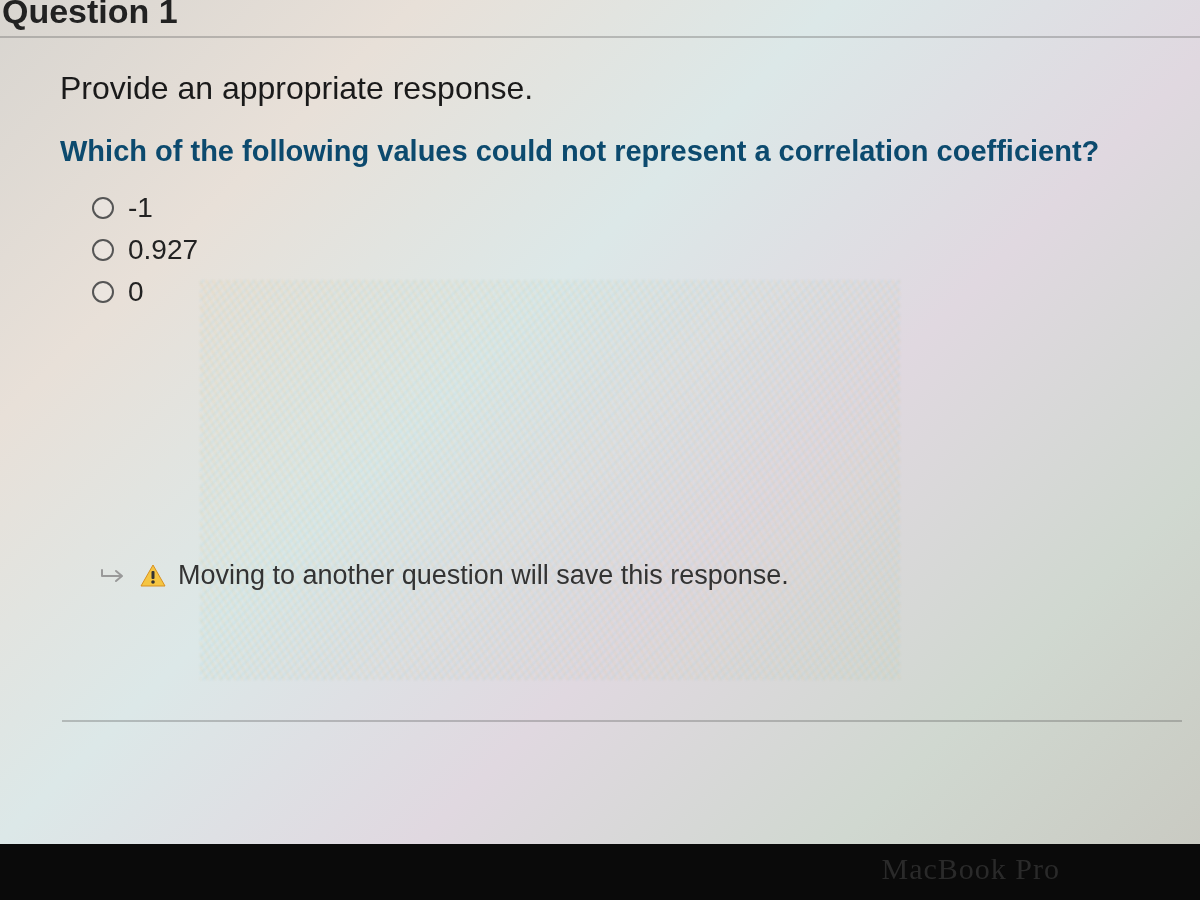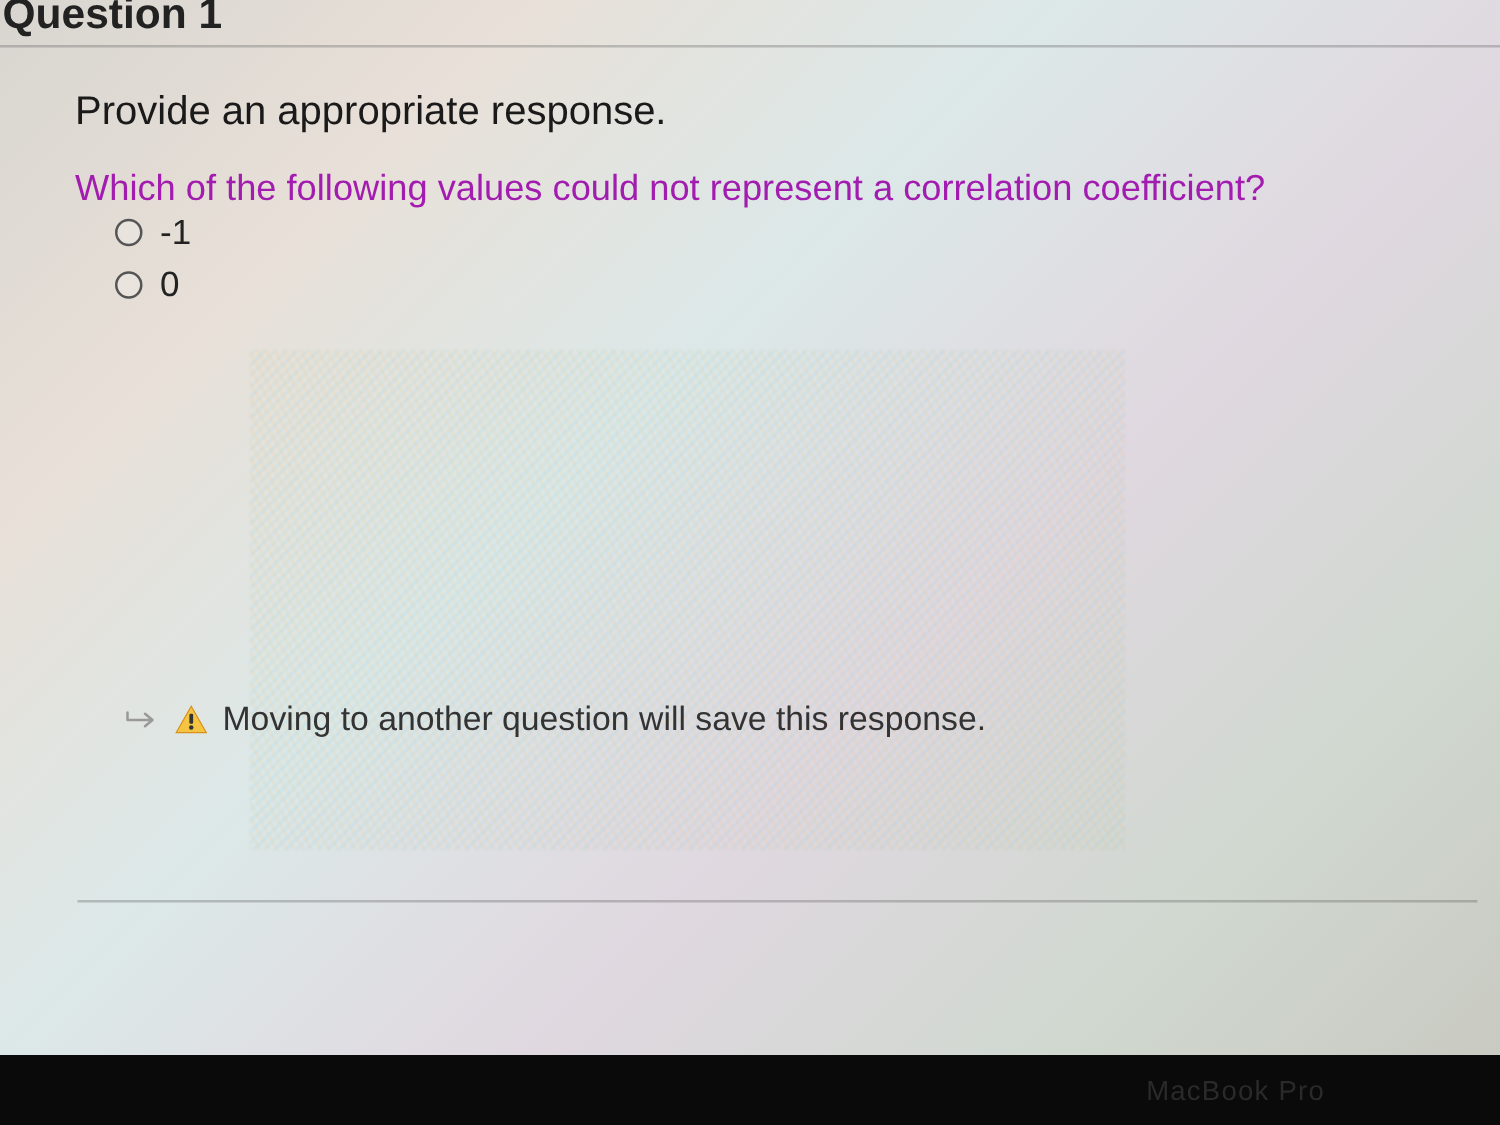--- a/index.html
+++ b/index.html
@@ -50,23 +50,23 @@
       right: 40px;
     }
     .prompt-heading {
       font-size: 32px;
       font-weight: normal;
       color: #1a1a1a;
       margin-bottom: 28px;
     }
     .question-text {
       font-size: 29px;
-      color: #a21caf;
-      margin-bottom: 2px;
-      font-weight: 400;
+      color: #0c4a6e;
+      margin-bottom: 24px;
+      font-weight: 700;
     }
     .options-list {
       margin-left: 32px;
     }
     .option-row {
       display: flex;
       align-items: center;
       margin-bottom: 10px;
       cursor: pointer;
     }
@@ -119,42 +119,47 @@
       bottom: 0;
       left: 0;
       width: 100%;
       height: 56px;
       background: #0a0a0a;
     }
     .macbook-text {
       position: absolute;
       bottom: 14px;
       right: 140px;
-      font-size: 22px;
+      font-size: 30px;
       color: #2a2a2a;
       letter-spacing: 1px;
       font-weight: 300;
+      font-family: Liberation Serif, serif;
     }
   </style>
 </head>
 <body>
 
 <div class="moire-overlay"></div>
 
 <div class="question-header">Question 1</div>
 <div class="header-rule"></div>
 
 <div class="content-area">
   <div class="prompt-heading">Provide an appropriate response.</div>
   <div class="question-text">Which of the following values could not represent a correlation coefficient?</div>
 
   <div class="options-list">
     <div class="option-row">
       <div class="radio-circle"></div>
       <div class="option-label">-1</div>
+    </div>
+    <div class="option-row">
+      <div class="radio-circle"></div>
+      <div class="option-label">0.927</div>
     </div>
     <div class="option-row">
       <div class="radio-circle"></div>
       <div class="option-label">0</div>
     </div>
   </div>
 </div>
 
 <div class="warning-row">
   <svg class="arrow-icon" viewBox="0 0 28 20">

